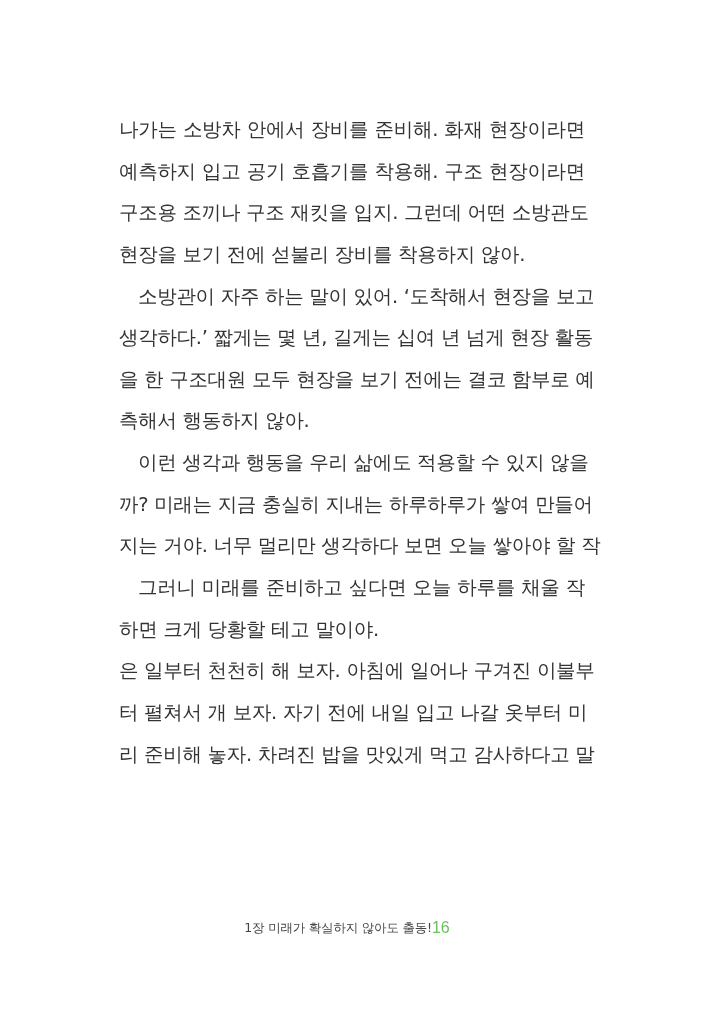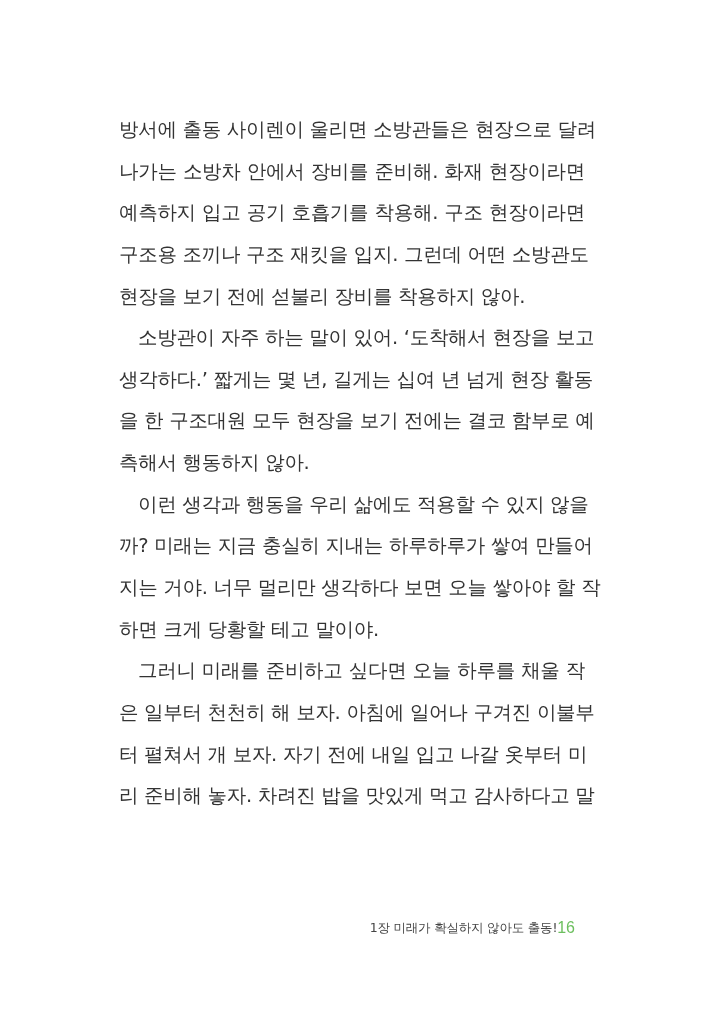--- a/index.html
+++ b/index.html
@@ -46,57 +46,56 @@
       padding-left: 19px;
       box-sizing: border-box;
     }
     .footer {
       position: absolute;
       left: 119px;
       top: 916px;
       width: 456px;
       height: 24px;
       display: flex;
-      justify-content: flex-end;
+      justify-content: center;
       align-items: center;
     }
     .chapter-title {
       font-size: 12.5px;
       color: #444444;
       letter-spacing: -0.2px;
     }
     .page-number {
       font-size: 16px;
       color: #6cbf5e;
       font-family: Liberation Sans, sans-serif;
     }
   </style>
 </head>
 <body>
 
 <div class="page">
   <div class="body-text">
 
-    <span class="line">방서에 출동 사이렌이 울리면 소방관들은 현장으로 달려</span>
     <span class="line">나가는 소방차 안에서 장비를 준비해. 화재 현장이라면</span>
     <span class="line">예측하지 입고 공기 호흡기를 착용해. 구조 현장이라면</span>
     <span class="line">구조용 조끼나 구조 재킷을 입지. 그런데 어떤 소방관도</span>
     <span class="line last">현장을 보기 전에 섣불리 장비를 착용하지 않아.</span>
 
     <span class="line indent">소방관이 자주 하는 말이 있어. ‘도착해서 현장을 보고</span>
     <span class="line">생각하다.’ 짧게는 몇 년, 길게는 십여 년 넘게 현장 활동</span>
     <span class="line">을 한 구조대원 모두 현장을 보기 전에는 결코 함부로 예</span>
     <span class="line last">측해서 행동하지 않아.</span>
 
     <span class="line indent">이런 생각과 행동을 우리 삶에도 적용할 수 있지 않을</span>
     <span class="line">까? 미래는 지금 충실히 지내는 하루하루가 쌓여 만들어</span>
     <span class="line">지는 거야. 너무 멀리만 생각하다 보면 오늘 쌓아야 할 작</span>
+    <span class="line indent">그러니 미래를 준비하고 싶다면 오늘 하루를 채울 작</span>
+
     <span class="line last">하면 크게 당황할 테고 말이야.</span>
-
-    <span class="line indent">그러니 미래를 준비하고 싶다면 오늘 하루를 채울 작</span>
     <span class="line">은 일부터 천천히 해 보자. 아침에 일어나 구겨진 이불부</span>
     <span class="line">터 펼쳐서 개 보자. 자기 전에 내일 입고 나갈 옷부터 미</span>
     <span class="line">리 준비해 놓자. 차려진 밥을 맛있게 먹고 감사하다고 말</span>
   </div>
 
   <div class="footer">
     <span class="chapter-title">1장  미래가 확실하지 않아도 출동!</span>
     <span class="page-number">16</span>
   </div>
 </div>

